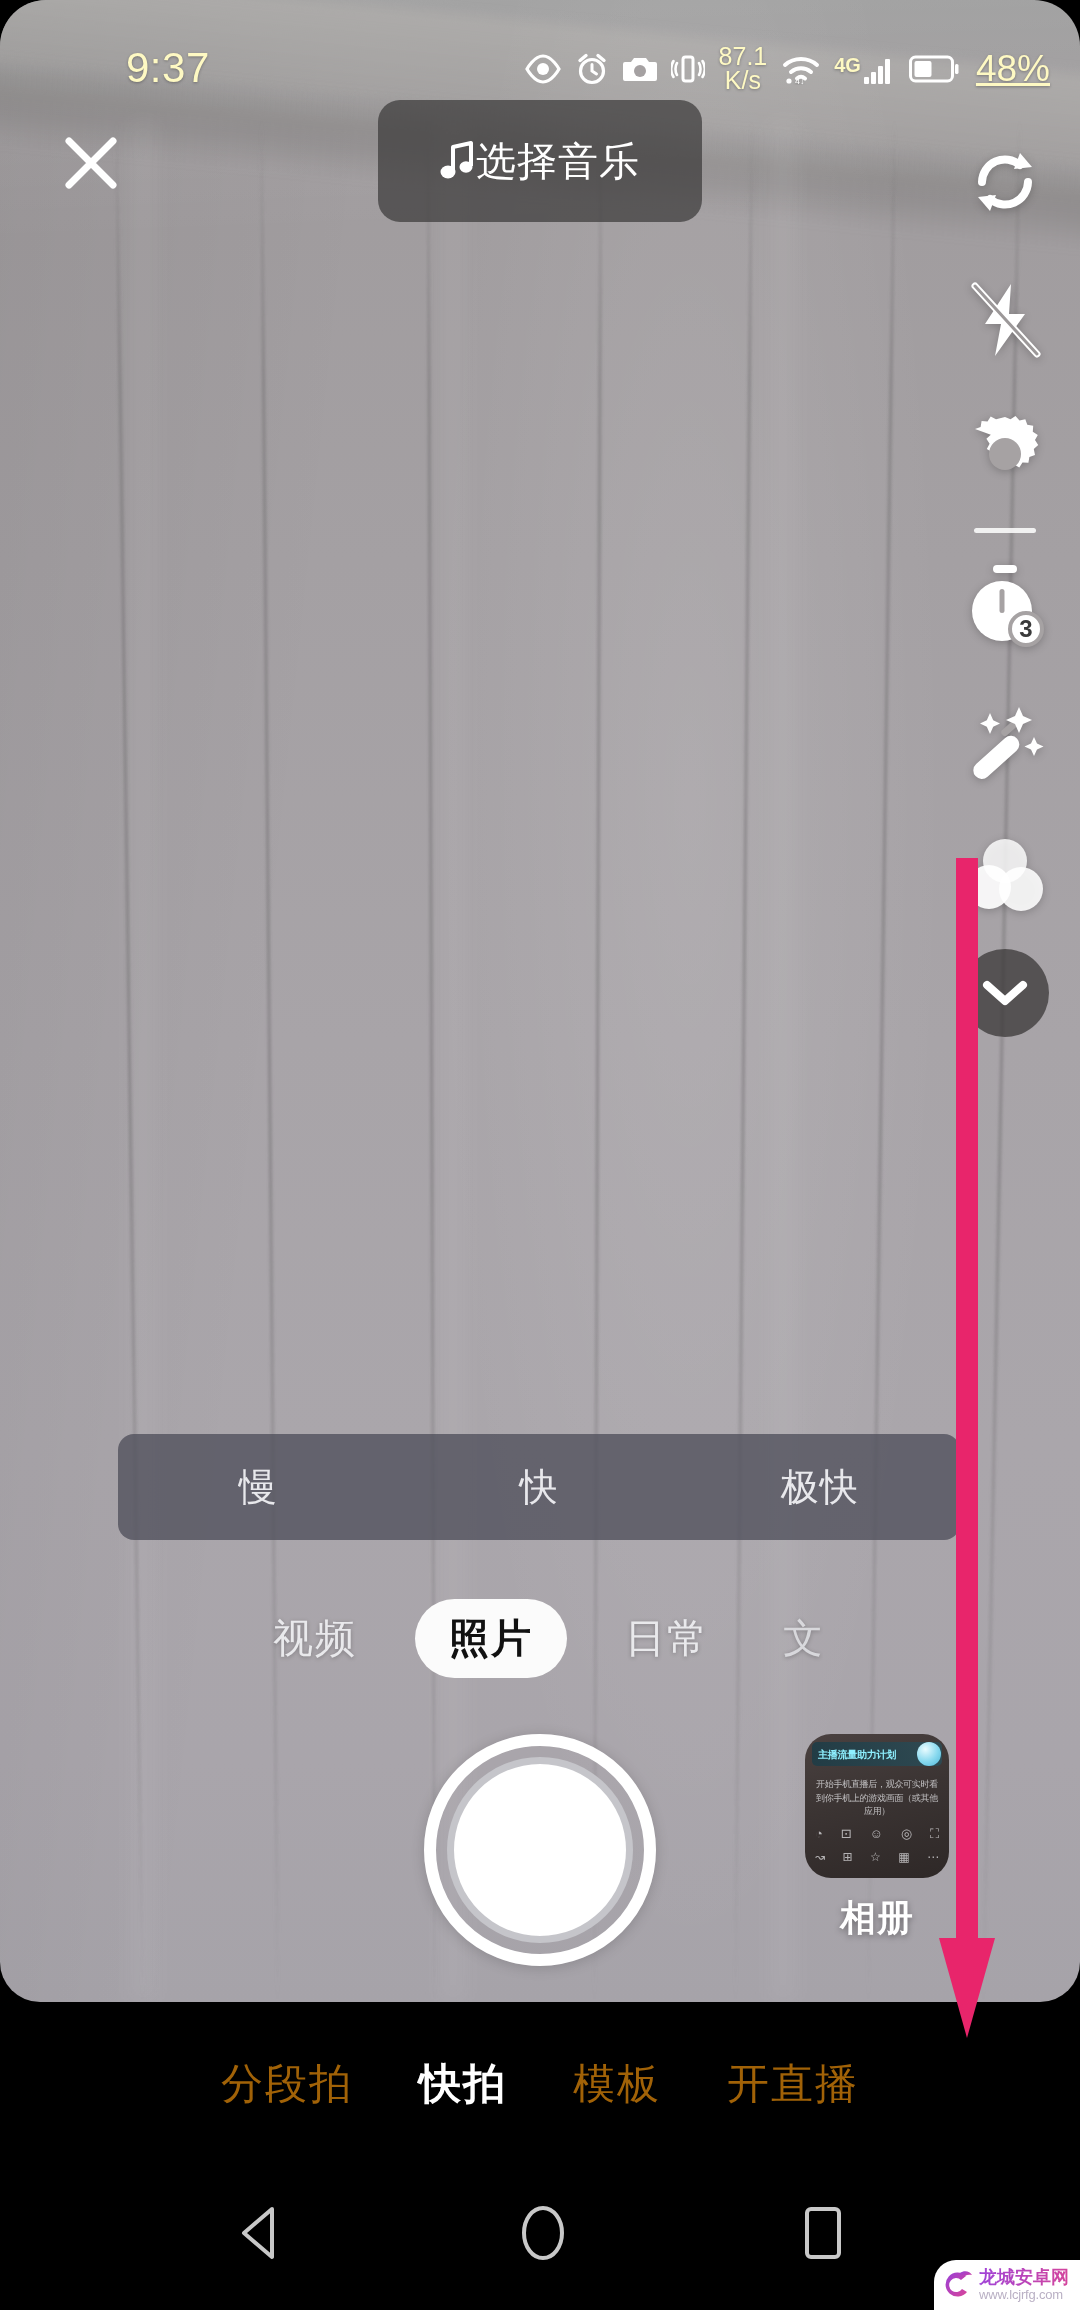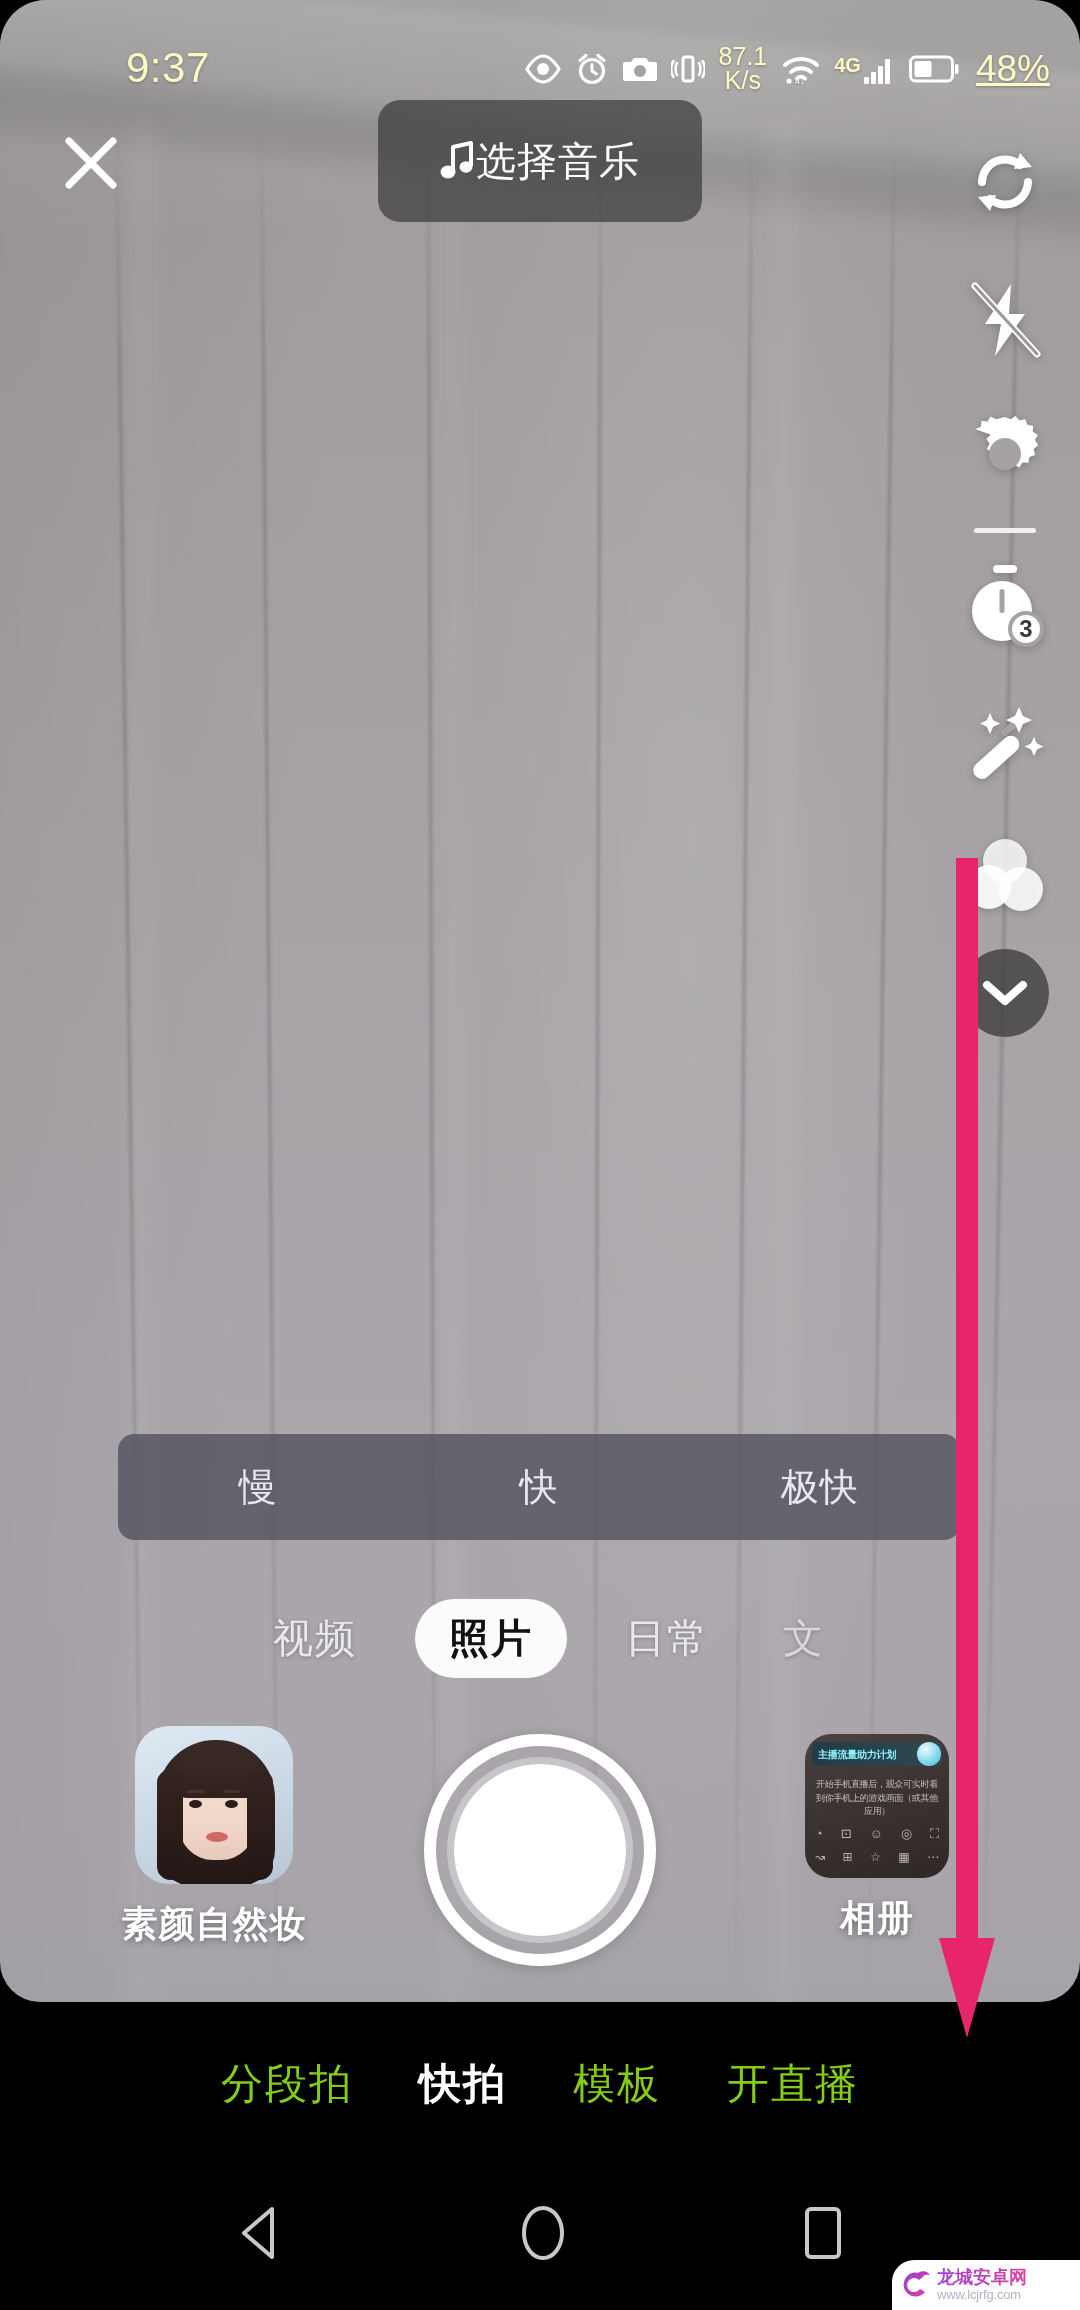--- a/index.html
+++ b/index.html
@@ -401,21 +401,21 @@
     left: 0; top: 2016px;
     width: 1080px; height: 136px;
     display: flex;
     align-items: center;
     justify-content: center;
     gap: 66px;
     background: #000;
     z-index: 22;
   }
   .nav-tab {
-    color: #84cc16;
+    color: #a16207;
     font-size: 42px;
     letter-spacing: 2px;
   }
   .nav-tab.selected { color: #ffffff; font-weight: bold; }
 
   
   #system-nav {
     position: absolute;
     left: 0; bottom: 0;
     width: 1080px; height: 155px;
@@ -435,21 +435,21 @@
     width: 90px;
     height: 1230px;
     z-index: 40;
     pointer-events: none;
   }
 
   
   #watermark {
     position: absolute;
     right: 0px; bottom: 0px;
-    width: 188px; height: 50px;
+    width: 146px; height: 50px;
     background: #ffffff;
     border-top-left-radius: 22px;
     display: flex;
     align-items: center;
     padding-left: 6px;
     gap: 5px;
     z-index: 45;
   }
   #watermark-text { display: flex; flex-direction: column; line-height: 1.08; }
   #wm-name {
@@ -646,35 +646,20 @@
 
   <div id="mode-tabs">
     <div class="mode-tab">视频</div>
     <div class="mode-tab selected">照片</div>
     <div class="mode-tab">日常</div>
     <div class="mode-tab clipped">文</div>
   </div>
 
   <div id="capture-row">
 
-    <div id="effect-button">
-      <div id="effect-thumb">
-        <div class="p-hair-back"></div>
-        <div class="p-face"></div>
-        <div class="p-fringe"></div>
-        <div class="p-hair-side l"></div>
-        <div class="p-hair-side r"></div>
-        <div class="p-brow l"></div>
-        <div class="p-brow r"></div>
-        <div class="p-eye l"></div>
-        <div class="p-eye r"></div>
-        <div class="p-lip"></div>
-      </div>
-      <div id="effect-label">素颜自然妆</div>
-    </div>
 
     <div id="shutter-button">
       <div id="shutter-inner"></div>
     </div>
 
     <div id="album-button">
       <div id="album-thumb">
         <div class="alb-banner">
           <span>主播流量助力计划</span>
         </div>

